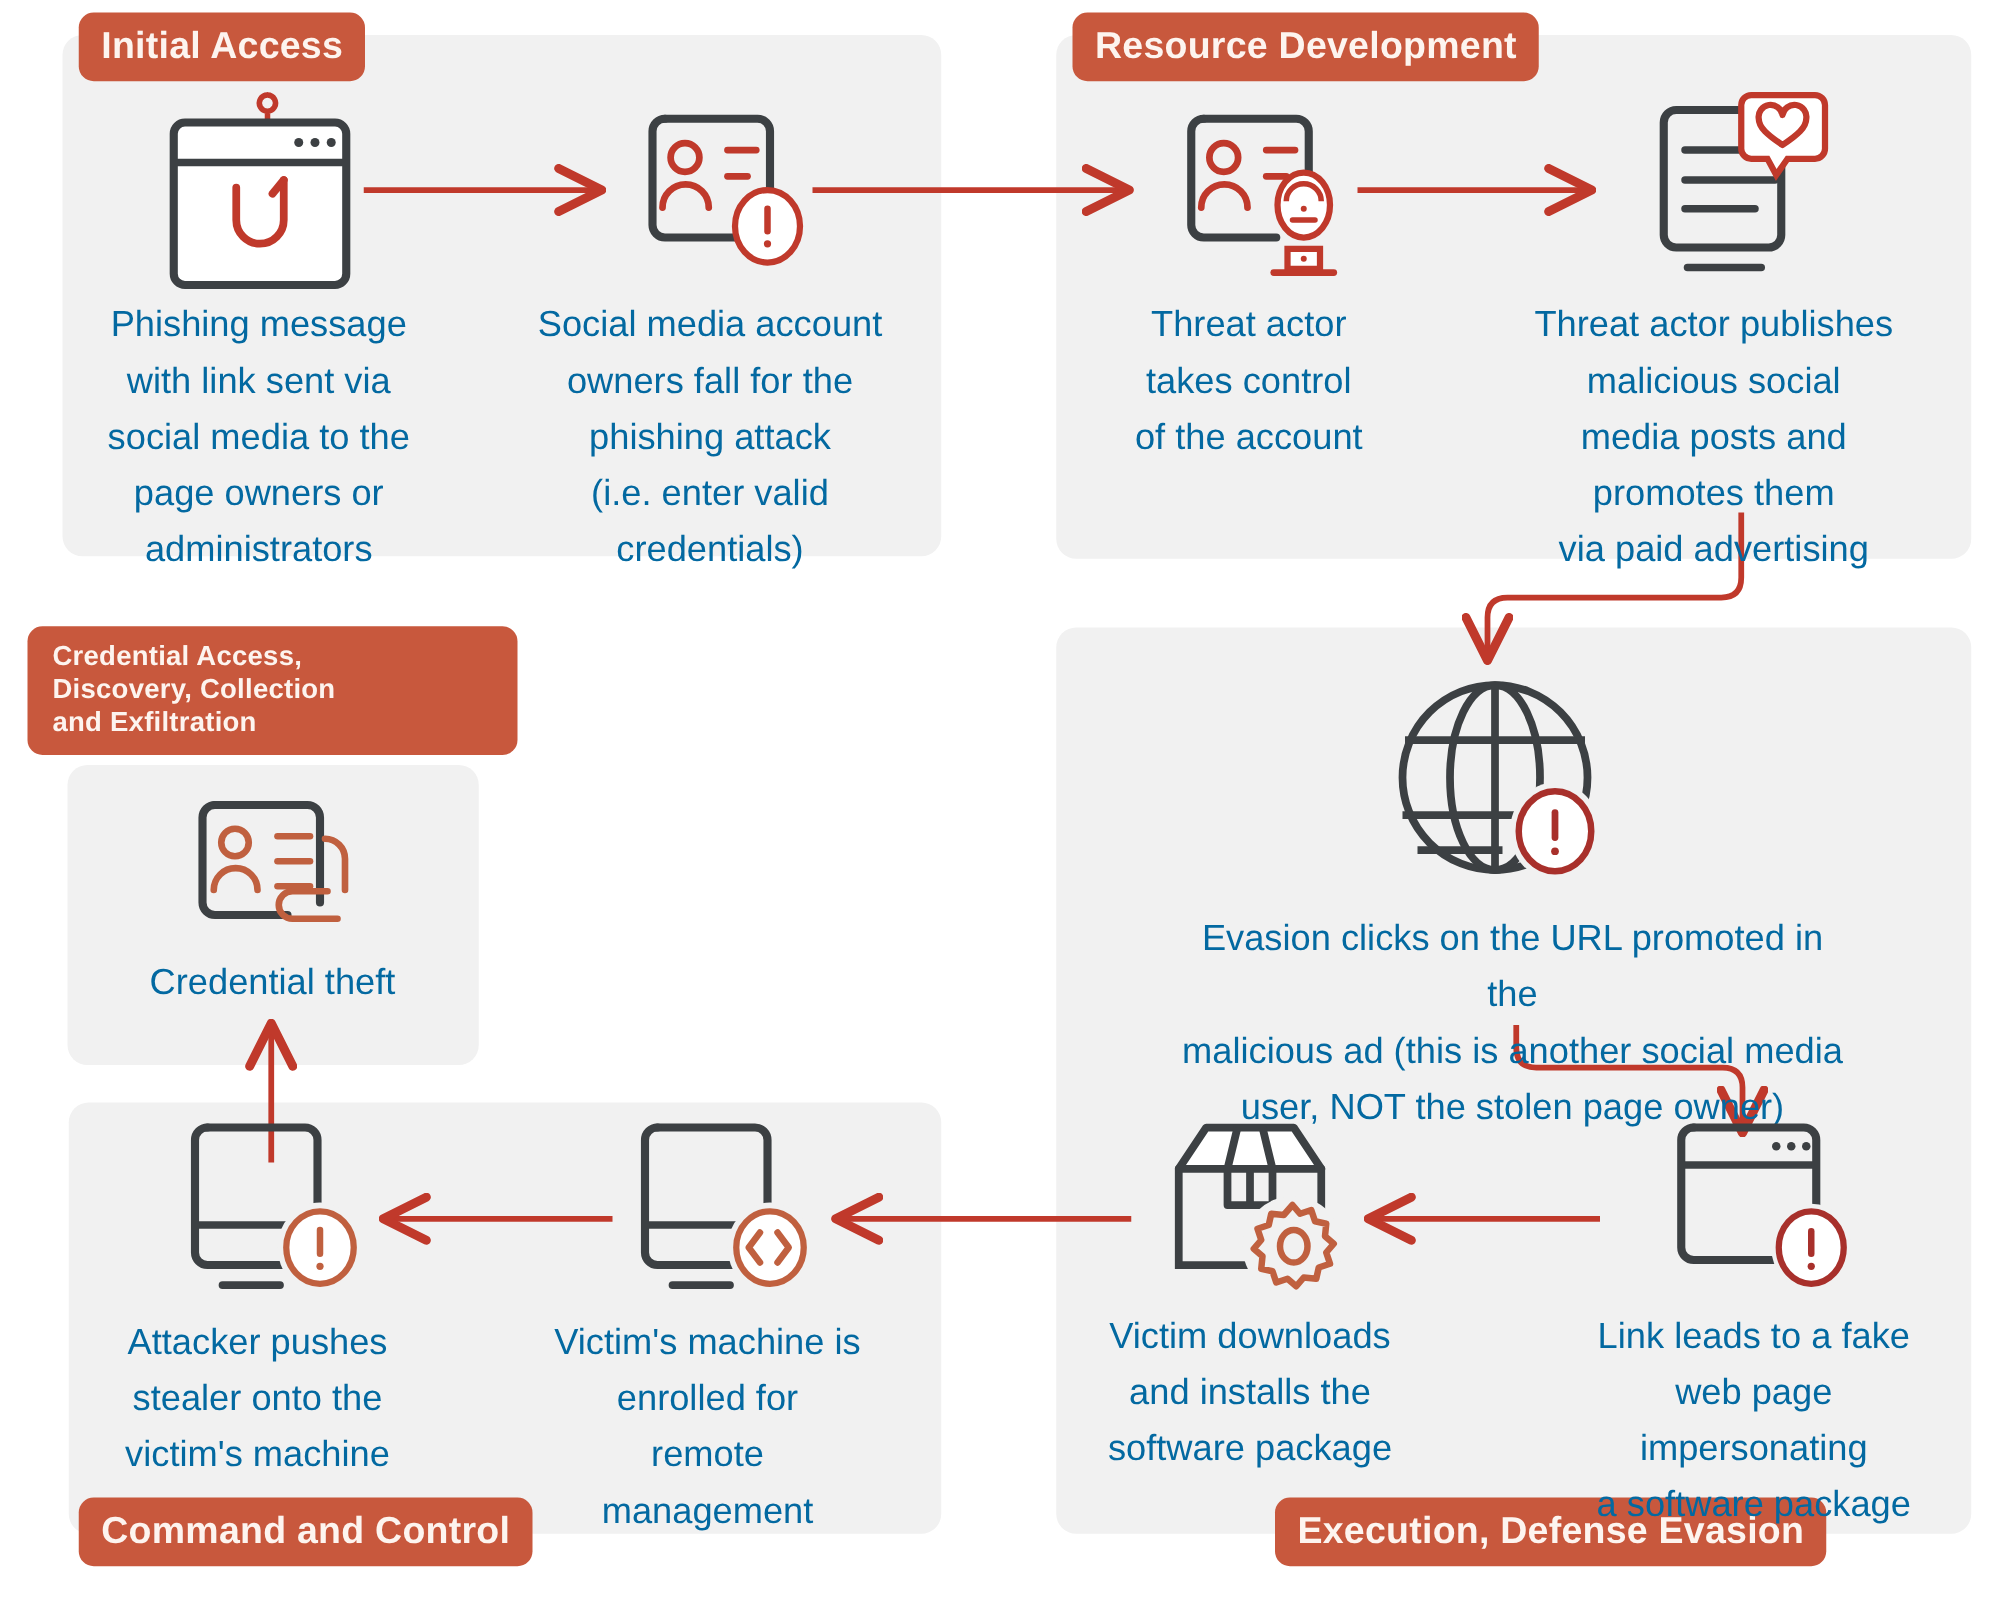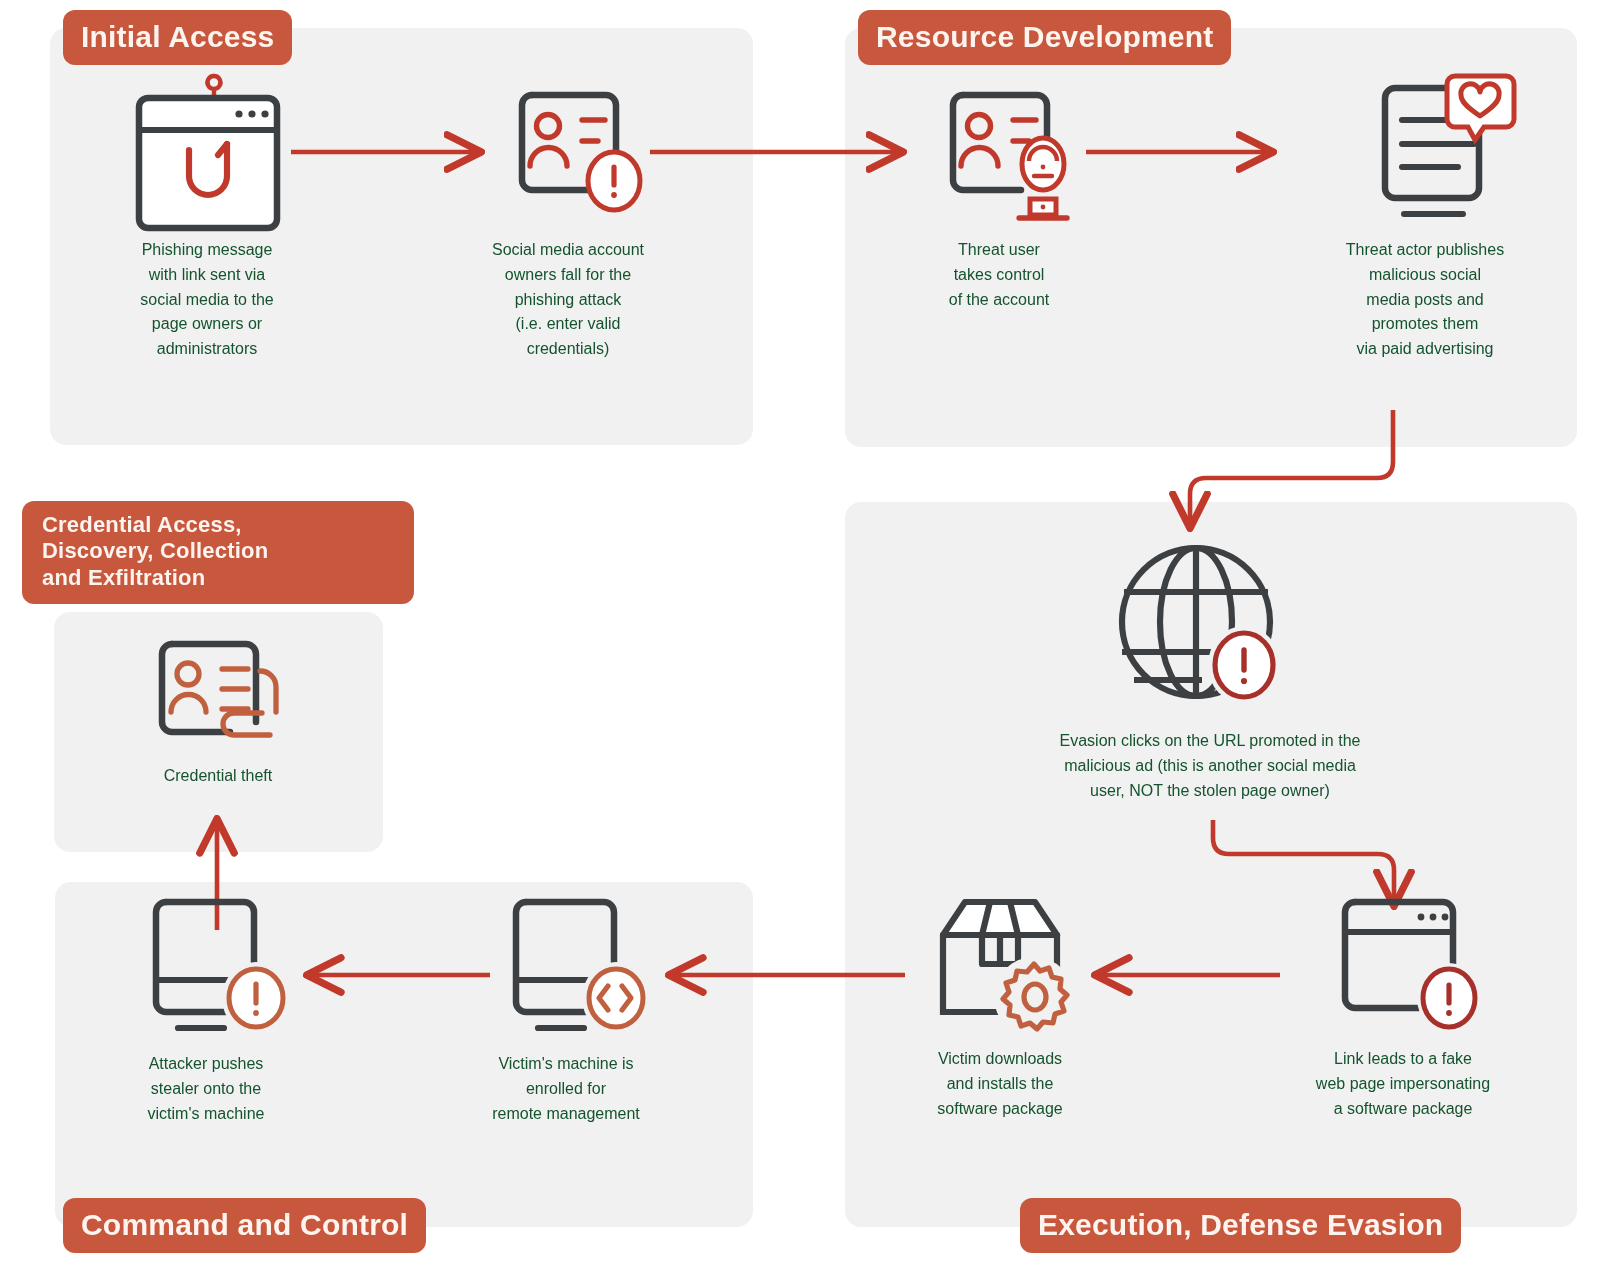--- a/index.html
+++ b/index.html
@@ -27,21 +27,21 @@
     padding:9px 18px 11px 18px;
     font-size:30px;
     white-space:pre-line;
     box-sizing:border-box;
   }
 
   
   .step{position:absolute;text-align:center;}
   .step .art{position:relative;margin:0 auto;}
   .step .cap{
-    color:#14532d;font-size:16px;line-height:1.55;
+    color:#0369a1;font-size:29px;line-height:1.55;
     white-space:pre-line;margin-top:10px;
   }
 
   svg{display:block;overflow:visible;}
 
   
   #wires{position:absolute;left:0;top:0;width:1600px;height:1285px;pointer-events:none;}
 </style>
 </head>
 <body>
@@ -151,26 +151,26 @@
         <ellipse cx="134" cy="96" rx="21" ry="26" fill="#fff" stroke="#c0392b" stroke-width="5"></ellipse>
         <path d="M120 93 a14 14 0 0 1 28 0" fill="none" stroke="#c0392b" stroke-width="4.4"></path>
         <circle cx="134" cy="99" r="2.4" fill="#c0392b"></circle>
         <line x1="125" y1="108" x2="143" y2="108" stroke="#c0392b" stroke-width="4.4" stroke-linecap="round"></line>
 
         <path d="M121 131 L121 147 L147 147 L147 131 Z" fill="#fff" stroke="#c0392b" stroke-width="5"></path>
         <circle cx="134" cy="139" r="2.4" fill="#c0392b"></circle>
         <line x1="110" y1="150" x2="158" y2="150" stroke="#c0392b" stroke-width="5.4" stroke-linecap="round"></line>
       </svg>
     </div>
-    <div class="cap">Threat user
+    <div class="cap">Threat actor
 takes control
 of the account</div>
   </div>
 
-  <div class="step" style="left:1279px;top:68px;width:292px;">
+  <div class="step" style="left:1225px;top:68px;width:292px;">
     <div class="art" style="width:195px;height:160px;">
       <svg width="195" height="160" viewBox="0 0 195 160">
 
         <path d="M67 20 L131 20 M57 30 a10 10 0 0 1 10 -10 M57 30 L57 120 a10 10 0 0 0 10 10 L141 130 a10 10 0 0 0 10 -10 L151 63" fill="none" stroke="#3c4043" stroke-width="6.5" stroke-linecap="round"></path>
         <line x1="74" y1="52" x2="136" y2="52" stroke="#3c4043" stroke-width="6" stroke-linecap="round"></line>
         <line x1="74" y1="76" x2="146" y2="76" stroke="#3c4043" stroke-width="6" stroke-linecap="round"></line>
         <line x1="74" y1="99" x2="130" y2="99" stroke="#3c4043" stroke-width="6" stroke-linecap="round"></line>
         <line x1="76" y1="146" x2="135" y2="146" stroke="#3c4043" stroke-width="6" stroke-linecap="round"></line>
 
         <path d="M127 8 L178 8 a8 8 0 0 1 8 8 L186 51 a8 8 0 0 1 -8 8 L156 59 L147 72 L140 59 L127 59 a8 8 0 0 1 -8 -8 L119 16 a8 8 0 0 1 8 -8 Z" fill="#fff" stroke="#c0392b" stroke-width="5"></path>

